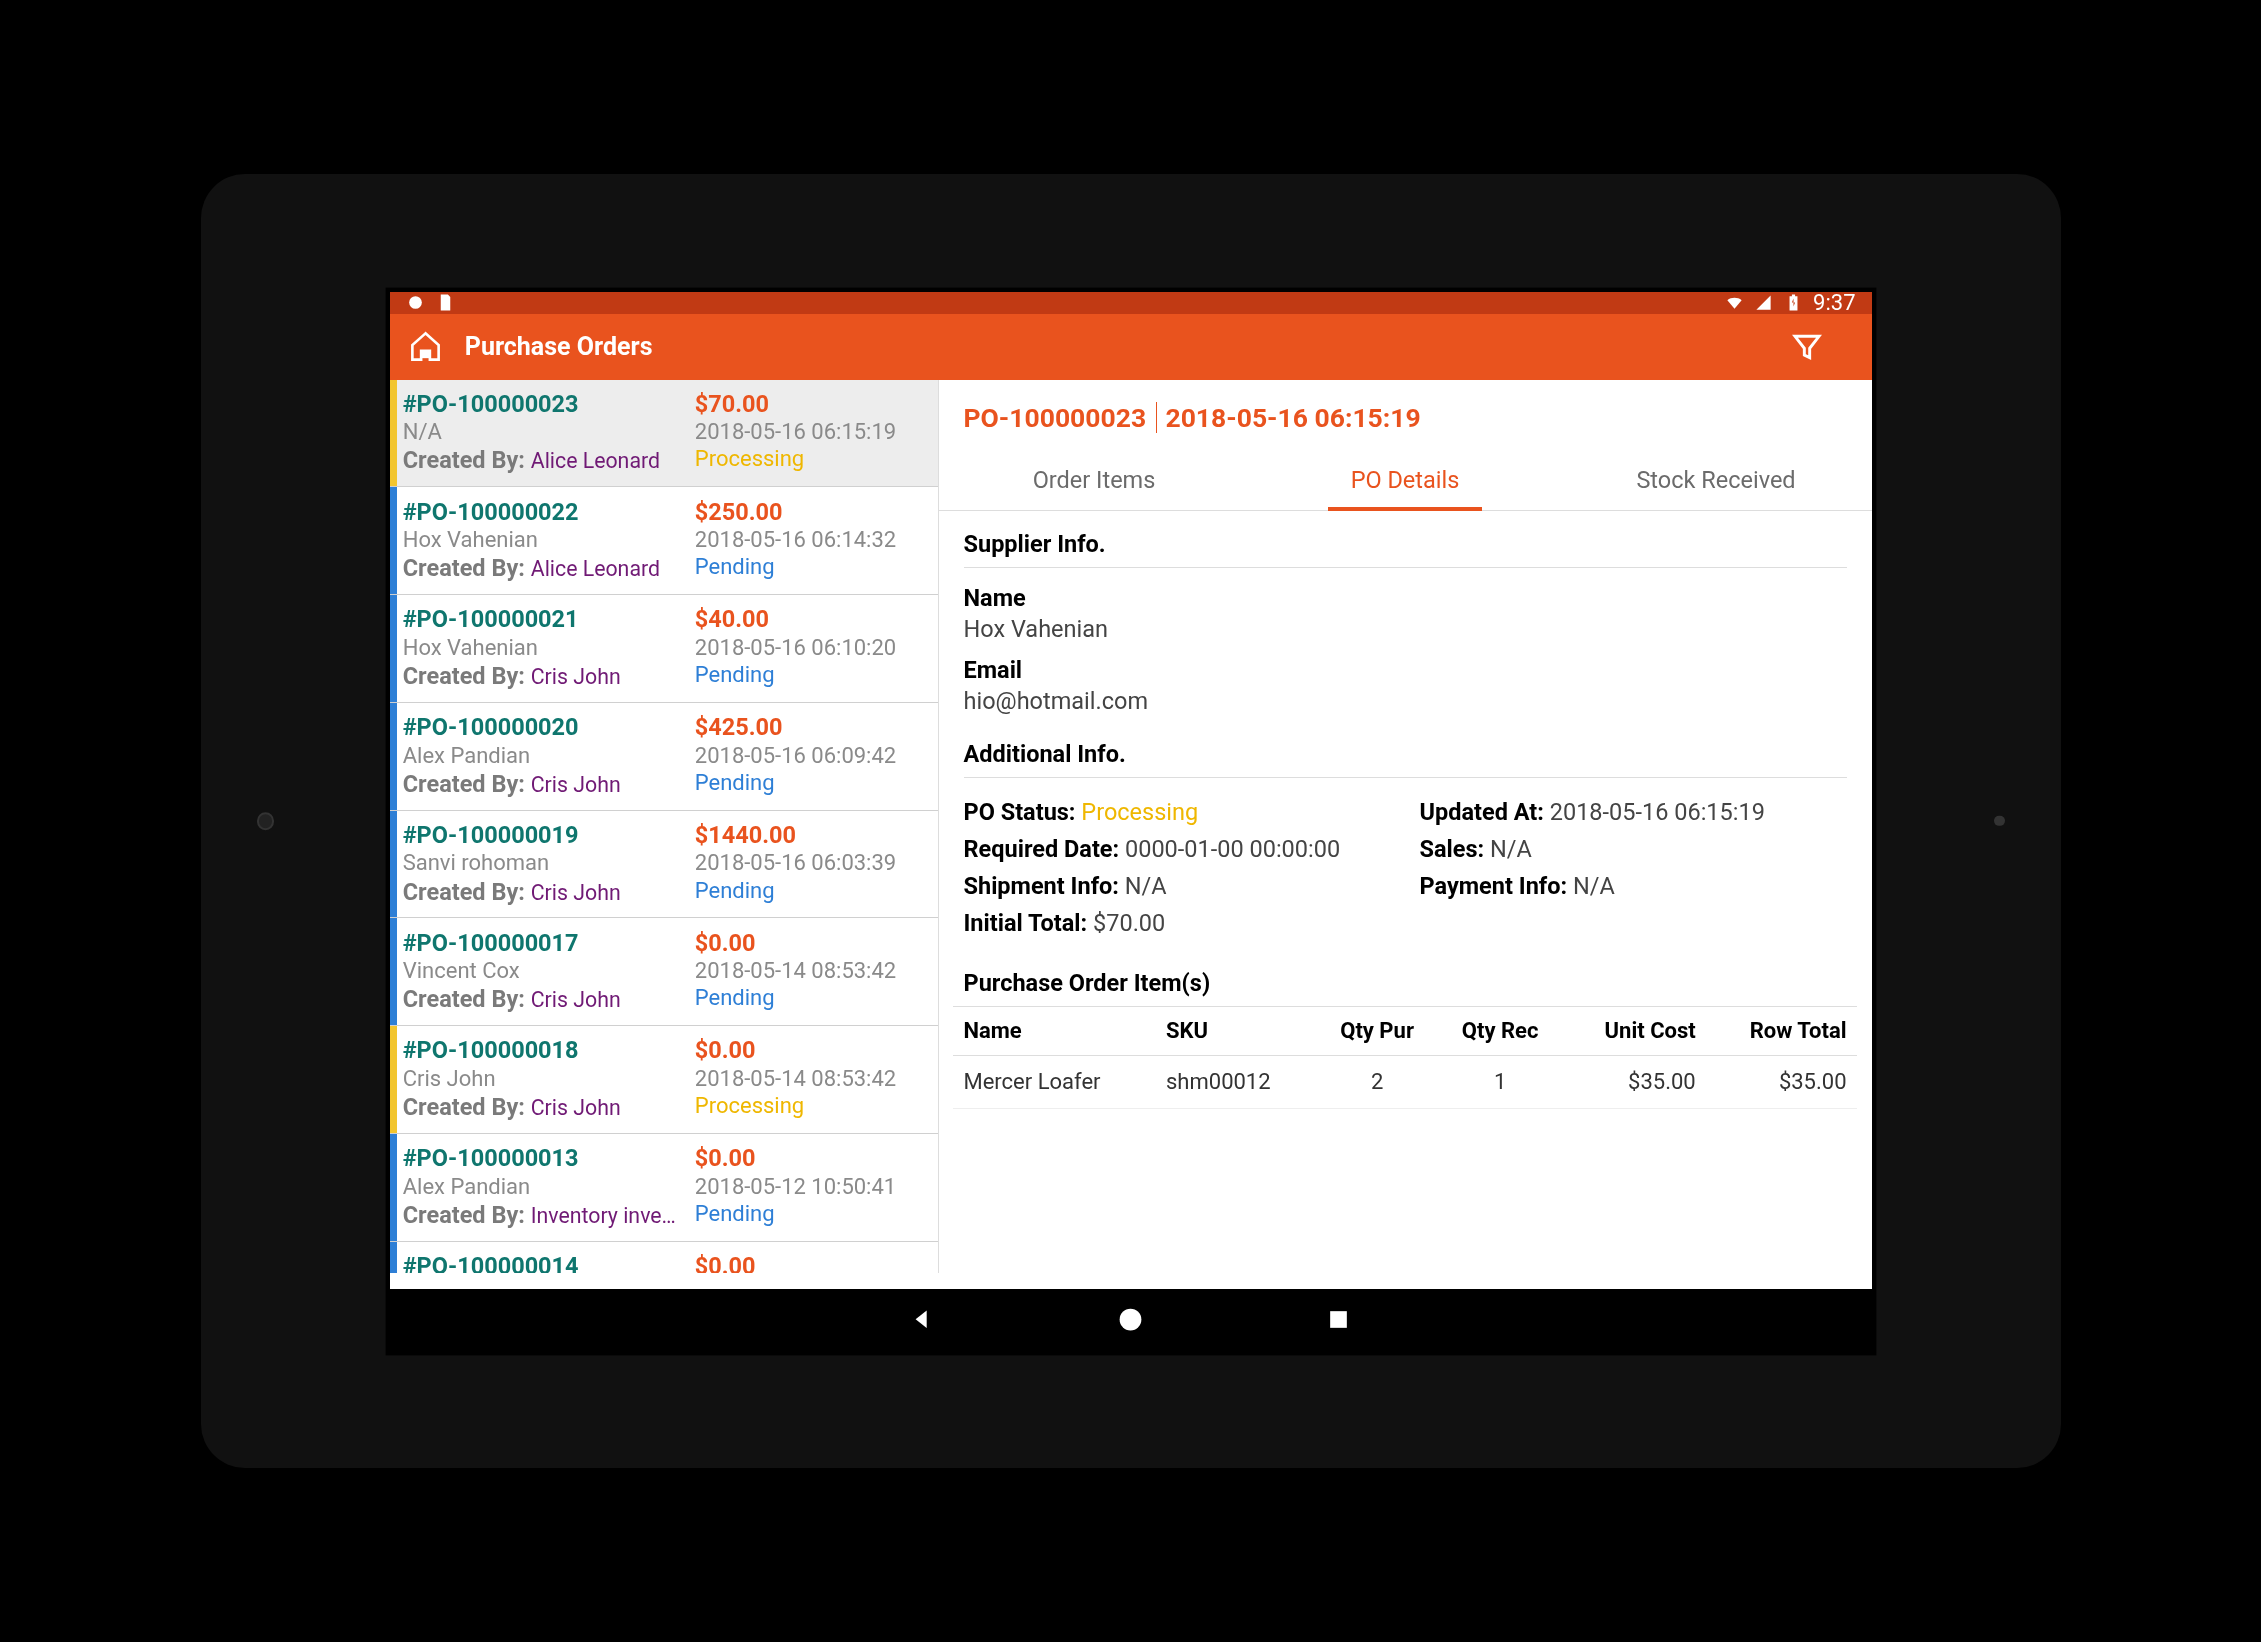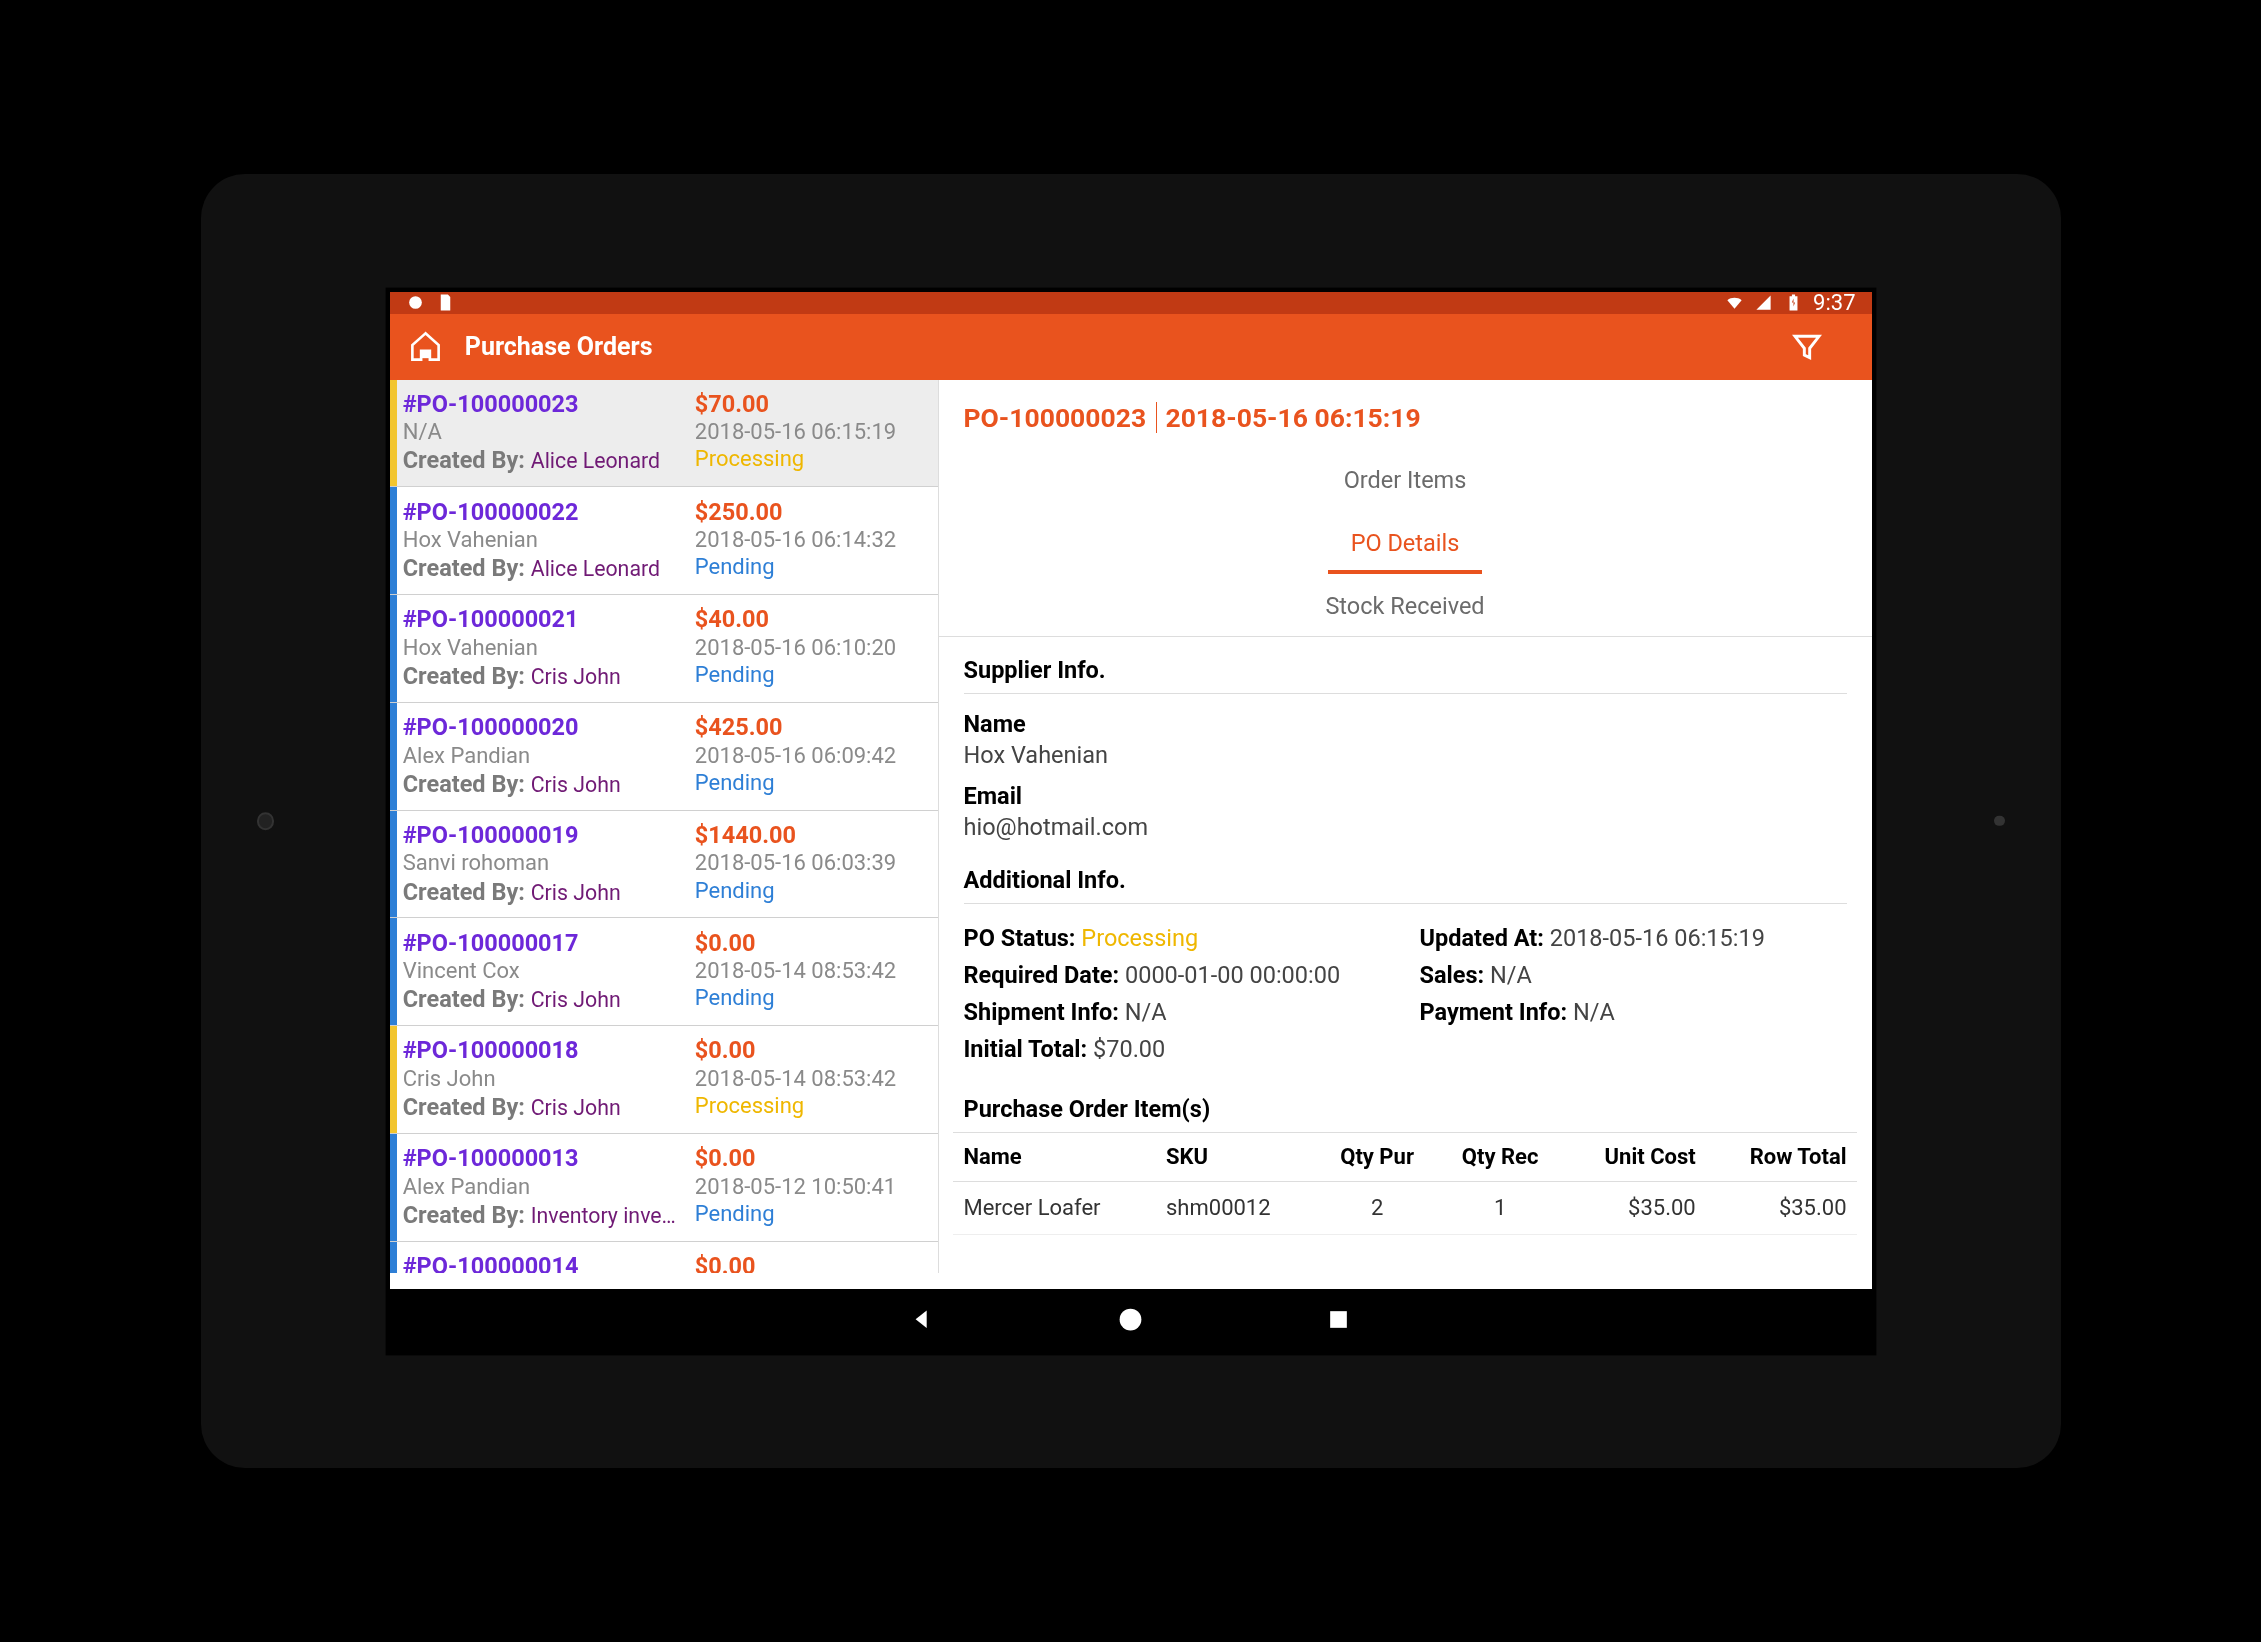--- a/index.html
+++ b/index.html
@@ -25,37 +25,37 @@
   .content { display: flex; height: calc(100% - 38px - 66px - 62px); }
   
   .list-pane { width: 549px; border-right: 0.7px solid #ddd; overflow-y: hidden; background:#fff;}
   .po-row { border-bottom: 0.7px solid #d0d0d0; padding: 10.3px 13.2px 11.8px 13.2px; position: relative; display:flex;}
   .po-row.selected { background: #EDEDED; }
   .stripe { position: absolute; left: 0; top: 0; bottom: 0; width: 7.4px; }
   .stripe.yellow { background: #F2C52F; }
   .stripe.blue { background: #2E7FD6; }
   .po-left { width: 56%; }
   .po-right { width: 44%; }
-  .po-id { font-size: 23.5px; font-weight: 700; color: #6d28d9; }
+  .po-id { font-size: 23.5px; font-weight: 700; color: #0f766e; }
   .po-sub { font-size: 22px; color: #8A8A8A; margin-top: 1.5px; }
   .po-created { font-size: 21.3px; color: #666; margin-top: 2.2px;}
   .po-created .by { color:#701a75; font-weight:400;}
   .po-created .lbl { color:#7a7a7a;}
   .po-amt { font-size: 23.5px; font-weight: 700; color: #E9531E; }
   .po-date { font-size: 22px; color: #8A8A8A; margin-top: 1.5px;}
   .po-status { font-size: 22px; margin-top: 2.2px; }
   .st-processing { color: #EFB700; }
   .st-pending { color: #2E7FD6; }
   .last-cut { height: 43px; overflow: hidden;}
   
   .detail-pane { flex: 1; padding: 0; overflow-y: hidden; background:#fff;}
   .detail-header { padding: 22px 25px 14.7px 25px; display:flex; align-items:baseline; gap: 8px;}
   .detail-po { font-size: 26.5px; font-weight: 700; color: #E9531E; border-right: 1.5px solid #E9531E; padding-right: 10.3px;}
   .detail-date { font-size: 26.5px; font-weight: 700; color: #E9531E; }
-  .tabs { display:flex; border-bottom: 0.7px solid #ddd; flex-direction: column; }
+  .tabs { display:flex; border-bottom: 0.7px solid #ddd; }
   .tab { flex:1; text-align:center; font-size: 23.5px; color: #6b6b6b; padding: 19px 0 16px 0; position:relative; cursor:pointer;}
   .tab.active { color: #E9531E; }
   .tab.active::after { content:""; position:absolute; left:50%; transform:translateX(-50%); bottom:-0.7px; width: 154px; height: 3.7px; background:#E9531E;}
   .section { padding: 19px 25px 0 25px;}
   .section-h { font-size: 23.5px; font-weight: 700; color:#000; margin-bottom: 1.5px;}
   .section hr { border:0; border-top:0.7px solid #ddd; margin-top: 8.8px;}
   .grid2 { display:flex; padding: 16px 25px 0 25px; gap: 29px;}
   .col { flex:1;}
   .lbl { font-size: 23.5px; font-weight:700; color:#000;}
   .val { font-size: 23.5px; color:#444; margin-top: 2.9px;}

